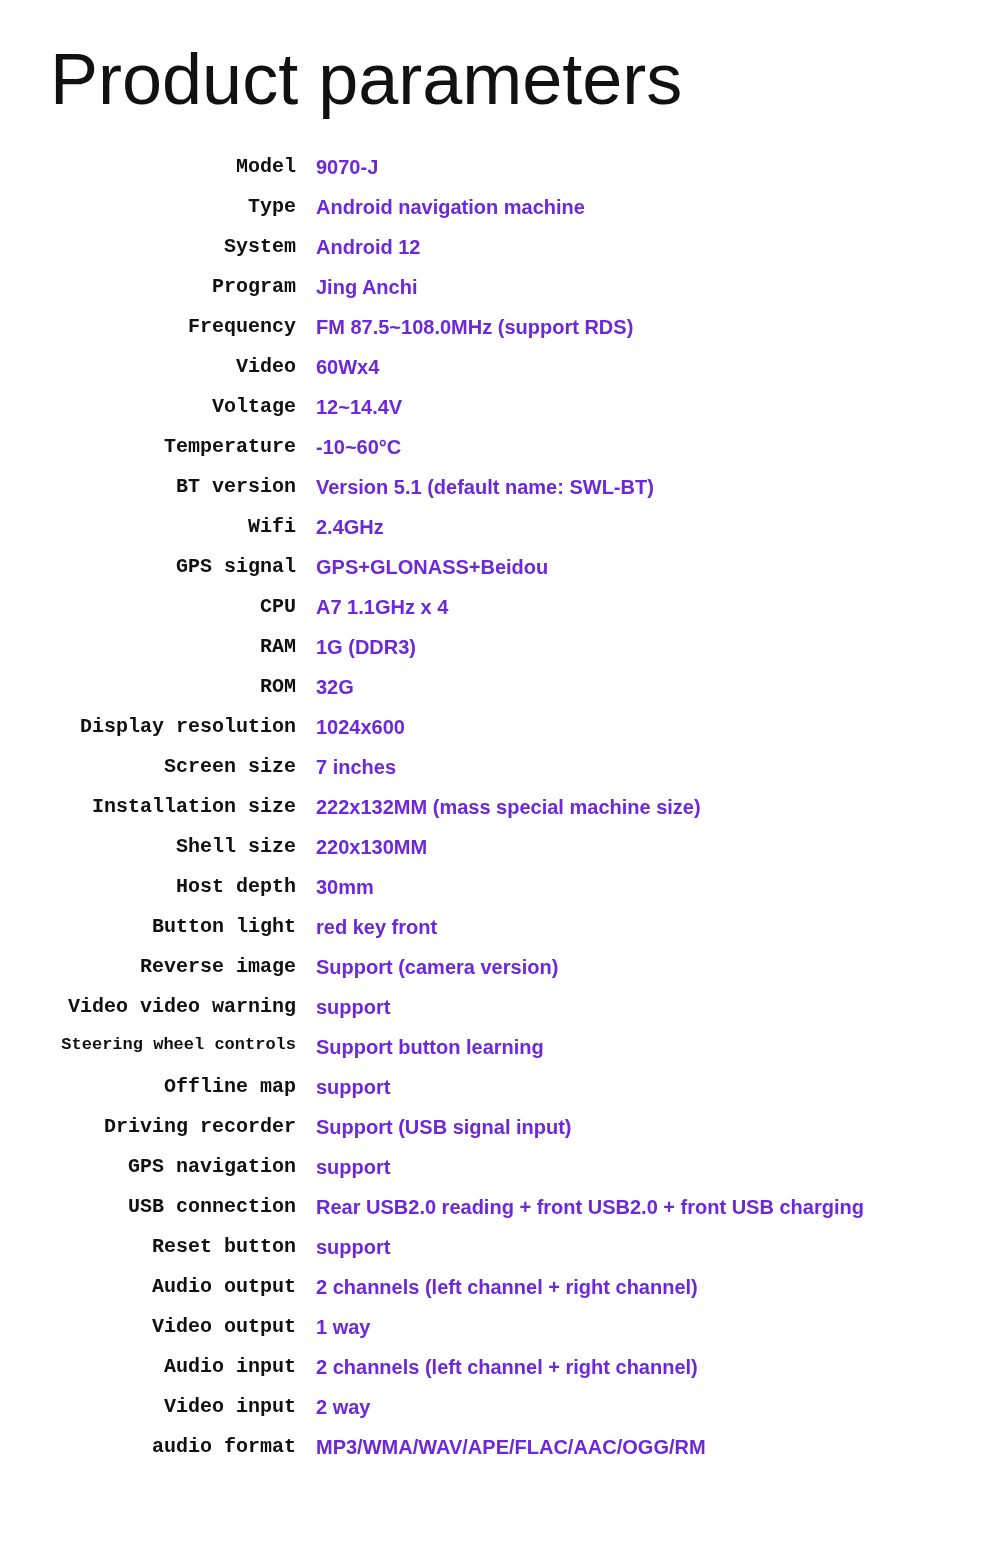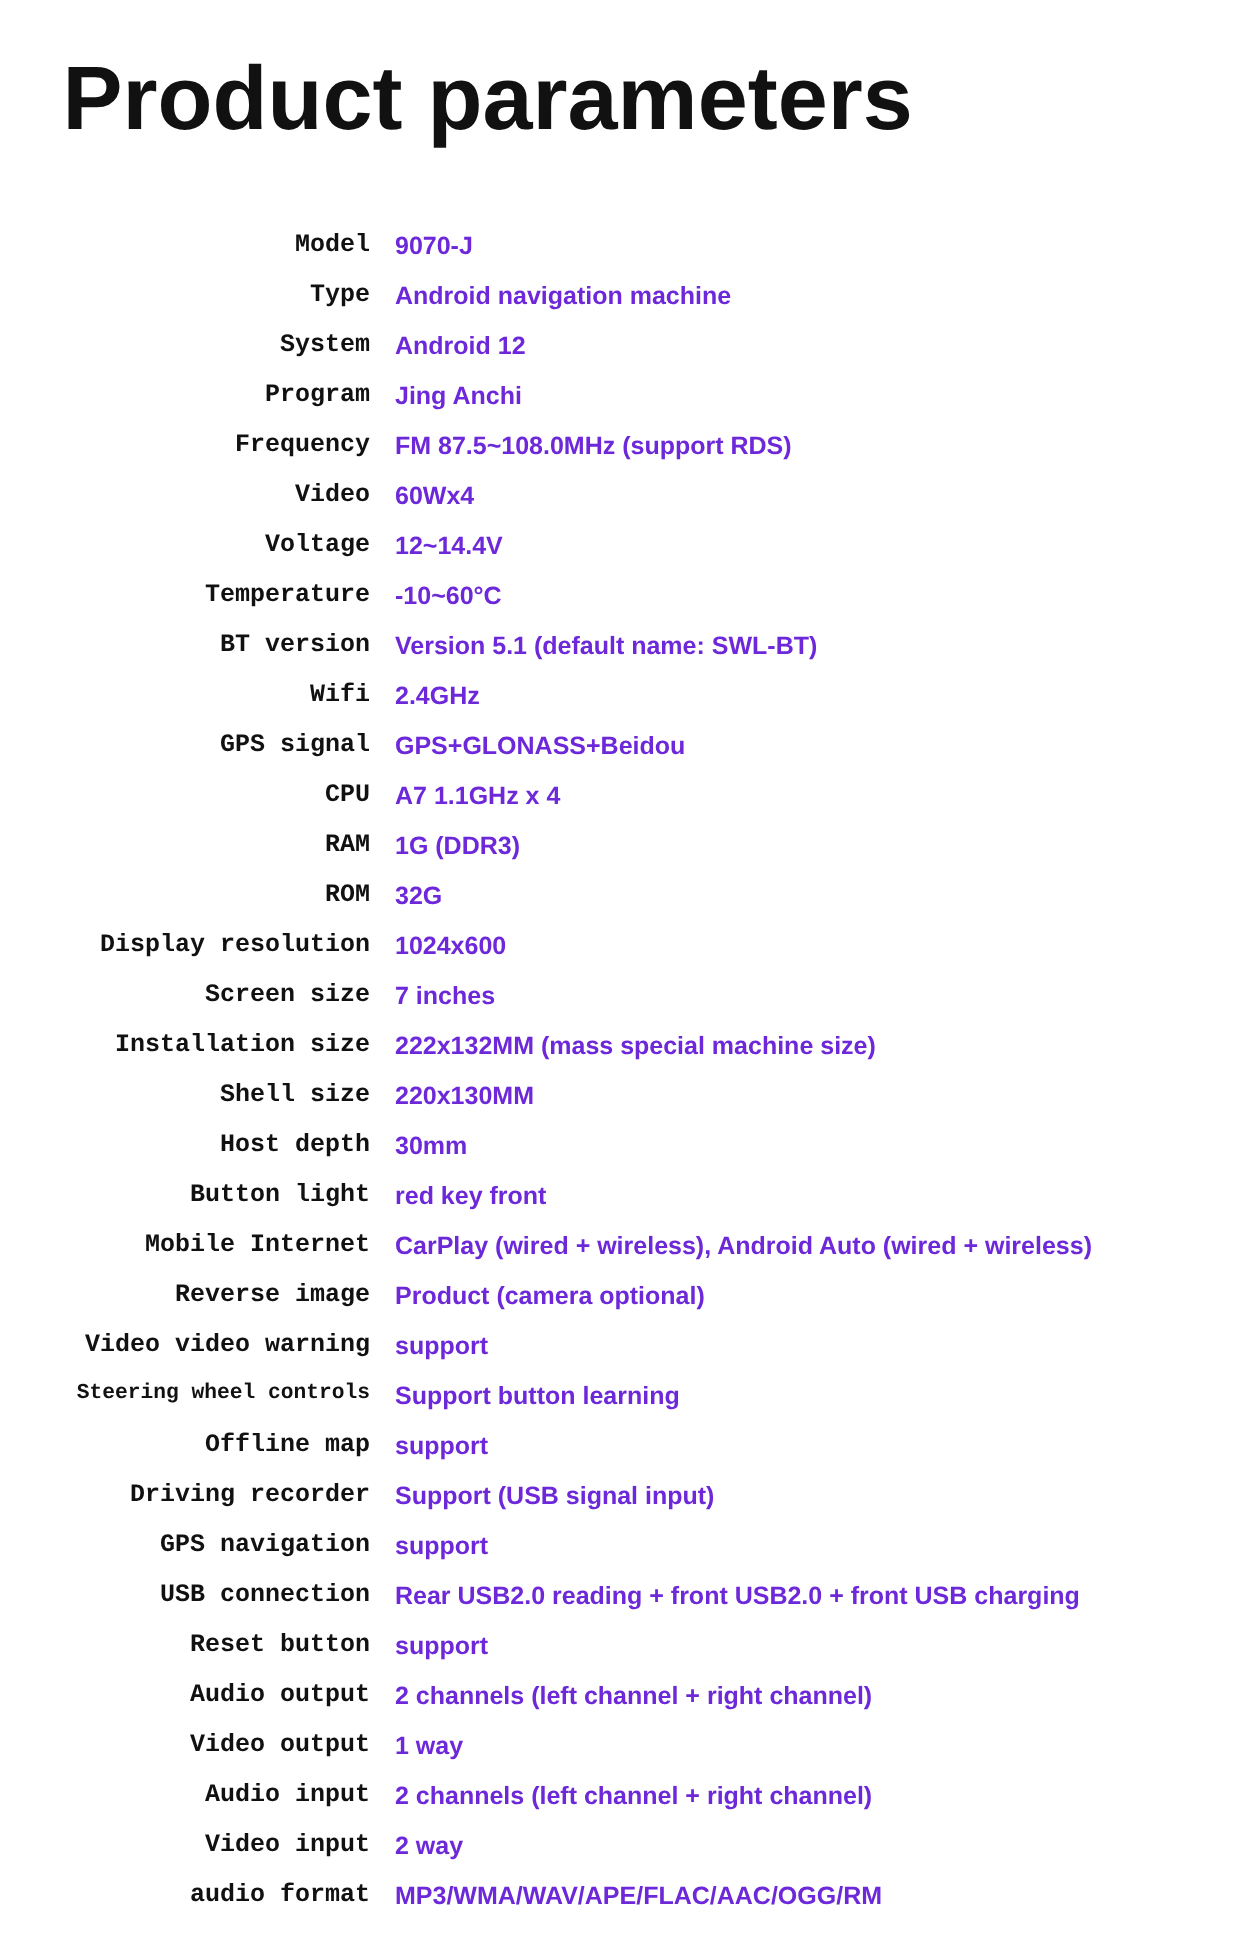--- a/index.html
+++ b/index.html
@@ -12,23 +12,23 @@
       background: #ffffff;
       font-family: Arial, sans-serif;
       width: 1000px;
       min-height: 1558px;
       padding: 40px 50px 60px 50px;
       color: #1a1a1a;
     }
 
     h1 {
       font-size: 72px;
-      font-weight: 700;
+      font-weight: 400;
       color: #111111;
-      margin-bottom: 58px;
+      margin-bottom: 28px;
       line-height: 1.1;
     }
 
     .params-table {
       width: 100%;
       border-collapse: collapse;
     }
 
     .params-table tr td {
       padding: 5px 6px;
@@ -137,26 +137,22 @@
       </tr>
       <tr>
         <td>Host depth</td>
         <td>30mm</td>
       </tr>
       <tr>
         <td>Button light</td>
         <td>red key front</td>
       </tr>
       <tr>
-        <td>Mobile Internet</td>
-        <td>CarPlay (wired + wireless), Android Auto (wired + wireless)</td>
-      </tr>
-      <tr>
         <td>Reverse image</td>
-        <td>Product (camera optional)</td>
+        <td>Support (camera version)</td>
       </tr>
       <tr>
         <td>Video video warning</td>
         <td>support</td>
       </tr>
       <tr>
         <td class="steering-label" style="font-size: 17px;">Steering wheel controls</td>
         <td>Support button learning</td>
       </tr>
       <tr>

